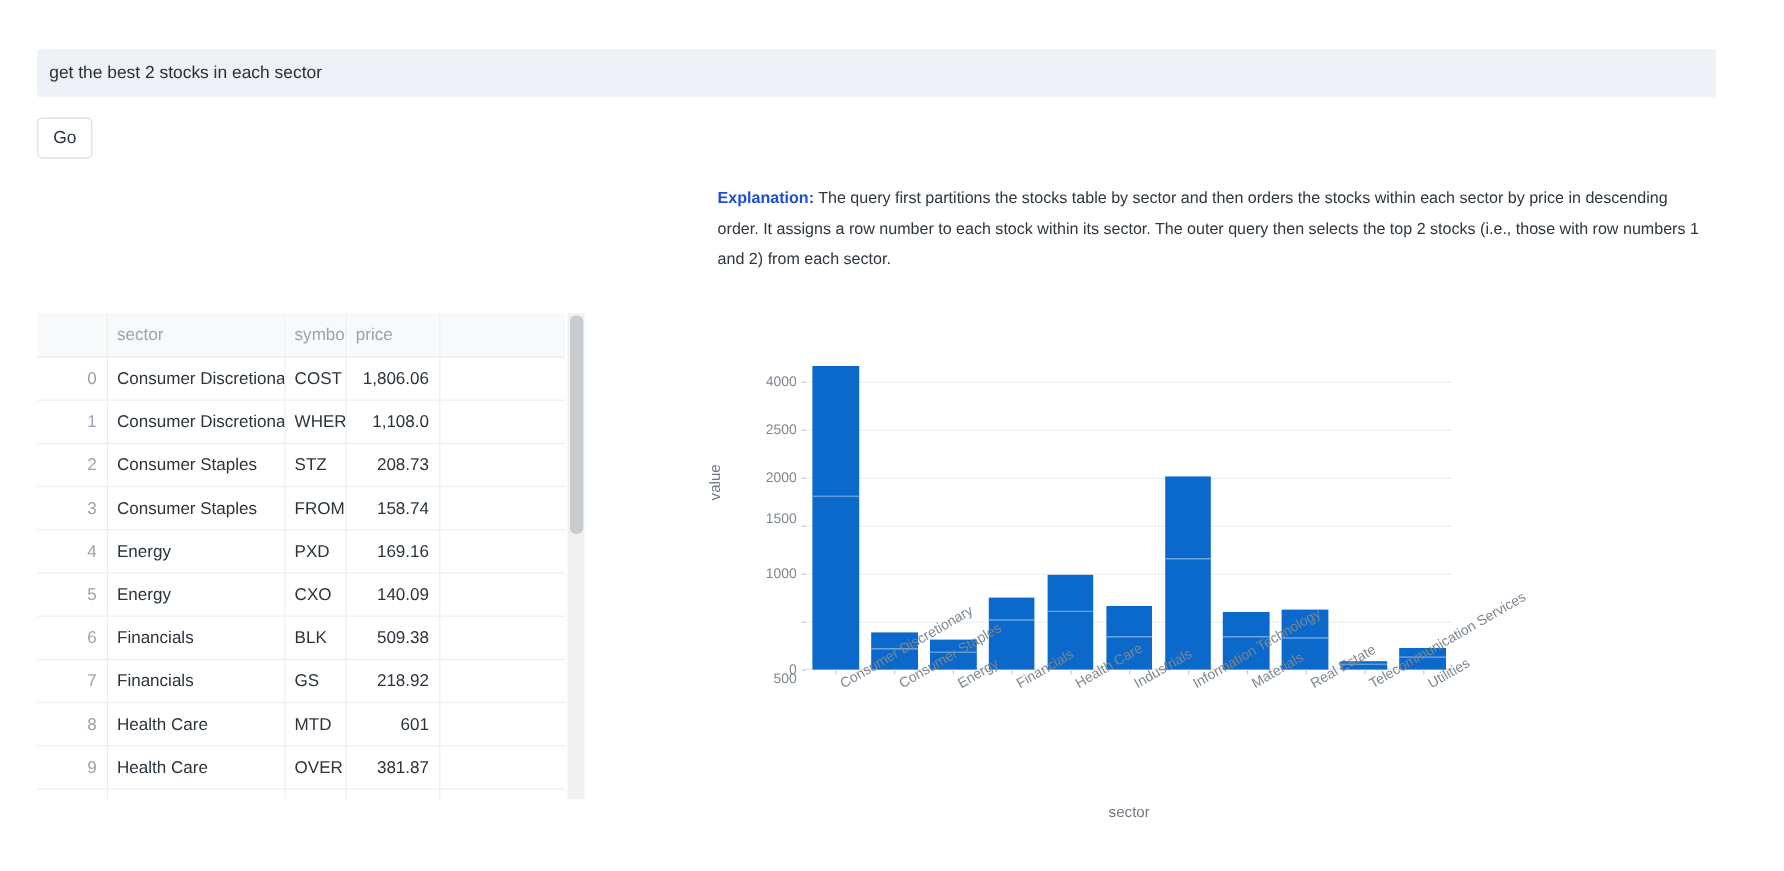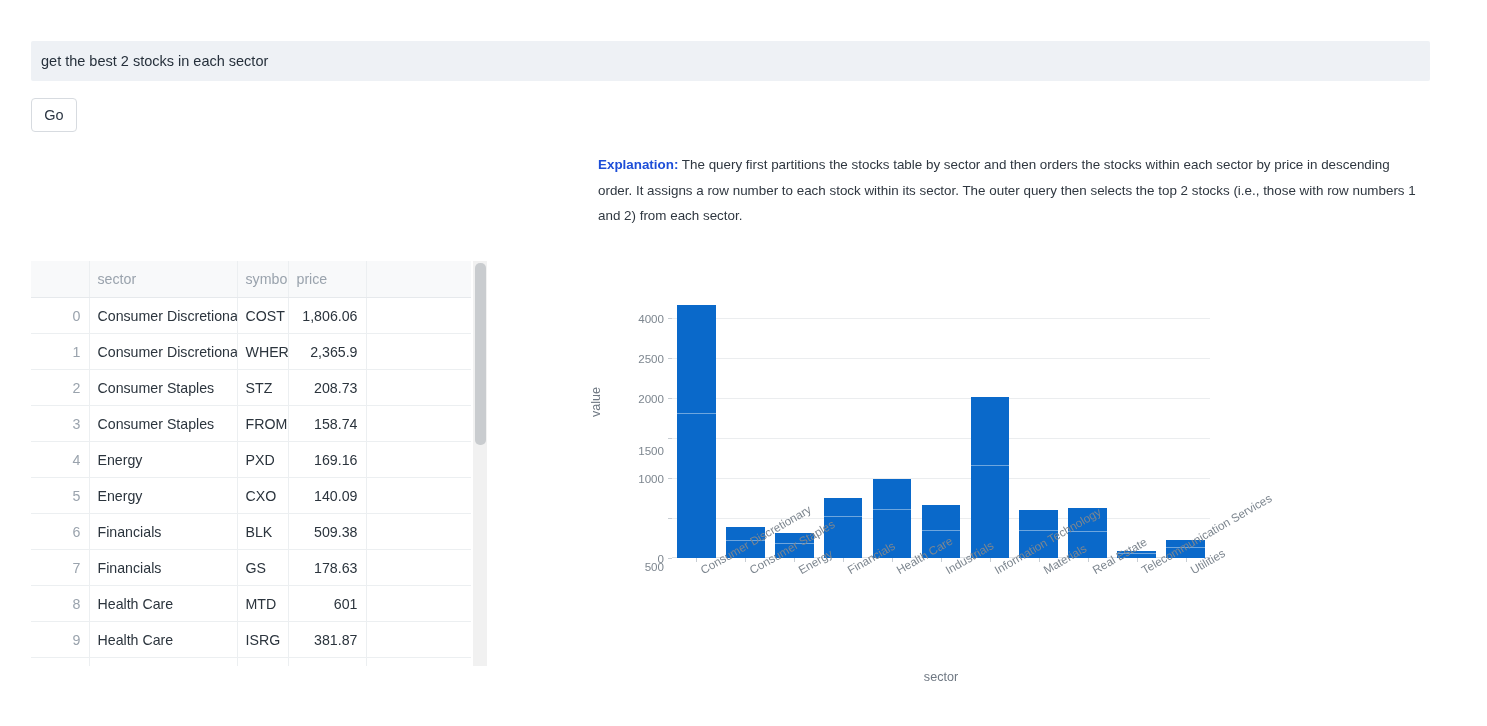--- a/index.html
+++ b/index.html
@@ -328,21 +328,21 @@
             <td class="td-idx">0</td>
             <td class="td-sector">Consumer Discretionary</td>
             <td class="td-symbol">COST</td>
             <td class="td-price">1,806.06</td>
             <td class="td-pad"></td>
           </tr>
           <tr>
             <td class="td-idx">1</td>
             <td class="td-sector">Consumer Discretionary</td>
             <td class="td-symbol">WHERE</td>
-            <td class="td-price">2,365.9</td>
+            <td class="td-price">1,108.0</td>
             <td class="td-pad"></td>
           </tr>
           <tr>
             <td class="td-idx">2</td>
             <td class="td-sector">Consumer Staples</td>
             <td class="td-symbol">STZ</td>
             <td class="td-price">208.73</td>
             <td class="td-pad"></td>
           </tr>
           <tr>
@@ -370,34 +370,34 @@
             <td class="td-idx">6</td>
             <td class="td-sector">Financials</td>
             <td class="td-symbol">BLK</td>
             <td class="td-price">509.38</td>
             <td class="td-pad"></td>
           </tr>
           <tr>
             <td class="td-idx">7</td>
             <td class="td-sector">Financials</td>
             <td class="td-symbol">GS</td>
-            <td class="td-price">178.63</td>
+            <td class="td-price">218.92</td>
             <td class="td-pad"></td>
           </tr>
           <tr>
             <td class="td-idx">8</td>
             <td class="td-sector">Health Care</td>
             <td class="td-symbol">MTD</td>
             <td class="td-price">601</td>
             <td class="td-pad"></td>
           </tr>
           <tr>
             <td class="td-idx">9</td>
             <td class="td-sector">Health Care</td>
-            <td class="td-symbol">ISRG</td>
+            <td class="td-symbol">OVER</td>
             <td class="td-price">381.87</td>
             <td class="td-pad"></td>
           </tr>
           <tr>
             <td class="td-idx">10</td>
             <td class="td-sector">Industrials</td>
             <td class="td-symbol">LMT</td>
             <td class="td-price">334.3</td>
             <td class="td-pad"></td>
           </tr>
@@ -406,21 +406,21 @@
   </div>
   <div class="table-scrollbar-track"></div>
   <div class="table-scrollbar-thumb"></div>
 
   <div class="chart">
     <div class="y-axis-title">value</div>
     <div class="ytick-labels" id="ytick-labels">
         <div class="ytick-label" style="top: 240px;">0</div>
         <div class="ytick-label" style="top: 200px; margin-top: 48px;">500</div>
         <div class="ytick-label" style="top: 160px;">1000</div>
-        <div class="ytick-label" style="top: 132px; text-align: center;">1500</div>
+        <div class="ytick-label" style="top: 114px; text-align: center;">1500</div>
         <div class="ytick-label" style="top: 80px;">2000</div>
         <div class="ytick-label" style="top: 40px;">2500</div>
         <div class="ytick-label" style="top: 0px;">4000</div>
       </div>
     <div id="ytick-marks">
         <div class="ytick-mark" style="top: 296px;"></div>
         <div class="ytick-mark" style="top: 256px;"></div>
         <div class="ytick-mark" style="top: 216px;"></div>
         <div class="ytick-mark" style="top: 176px;"></div>
         <div class="ytick-mark" style="top: 136px;"></div>

